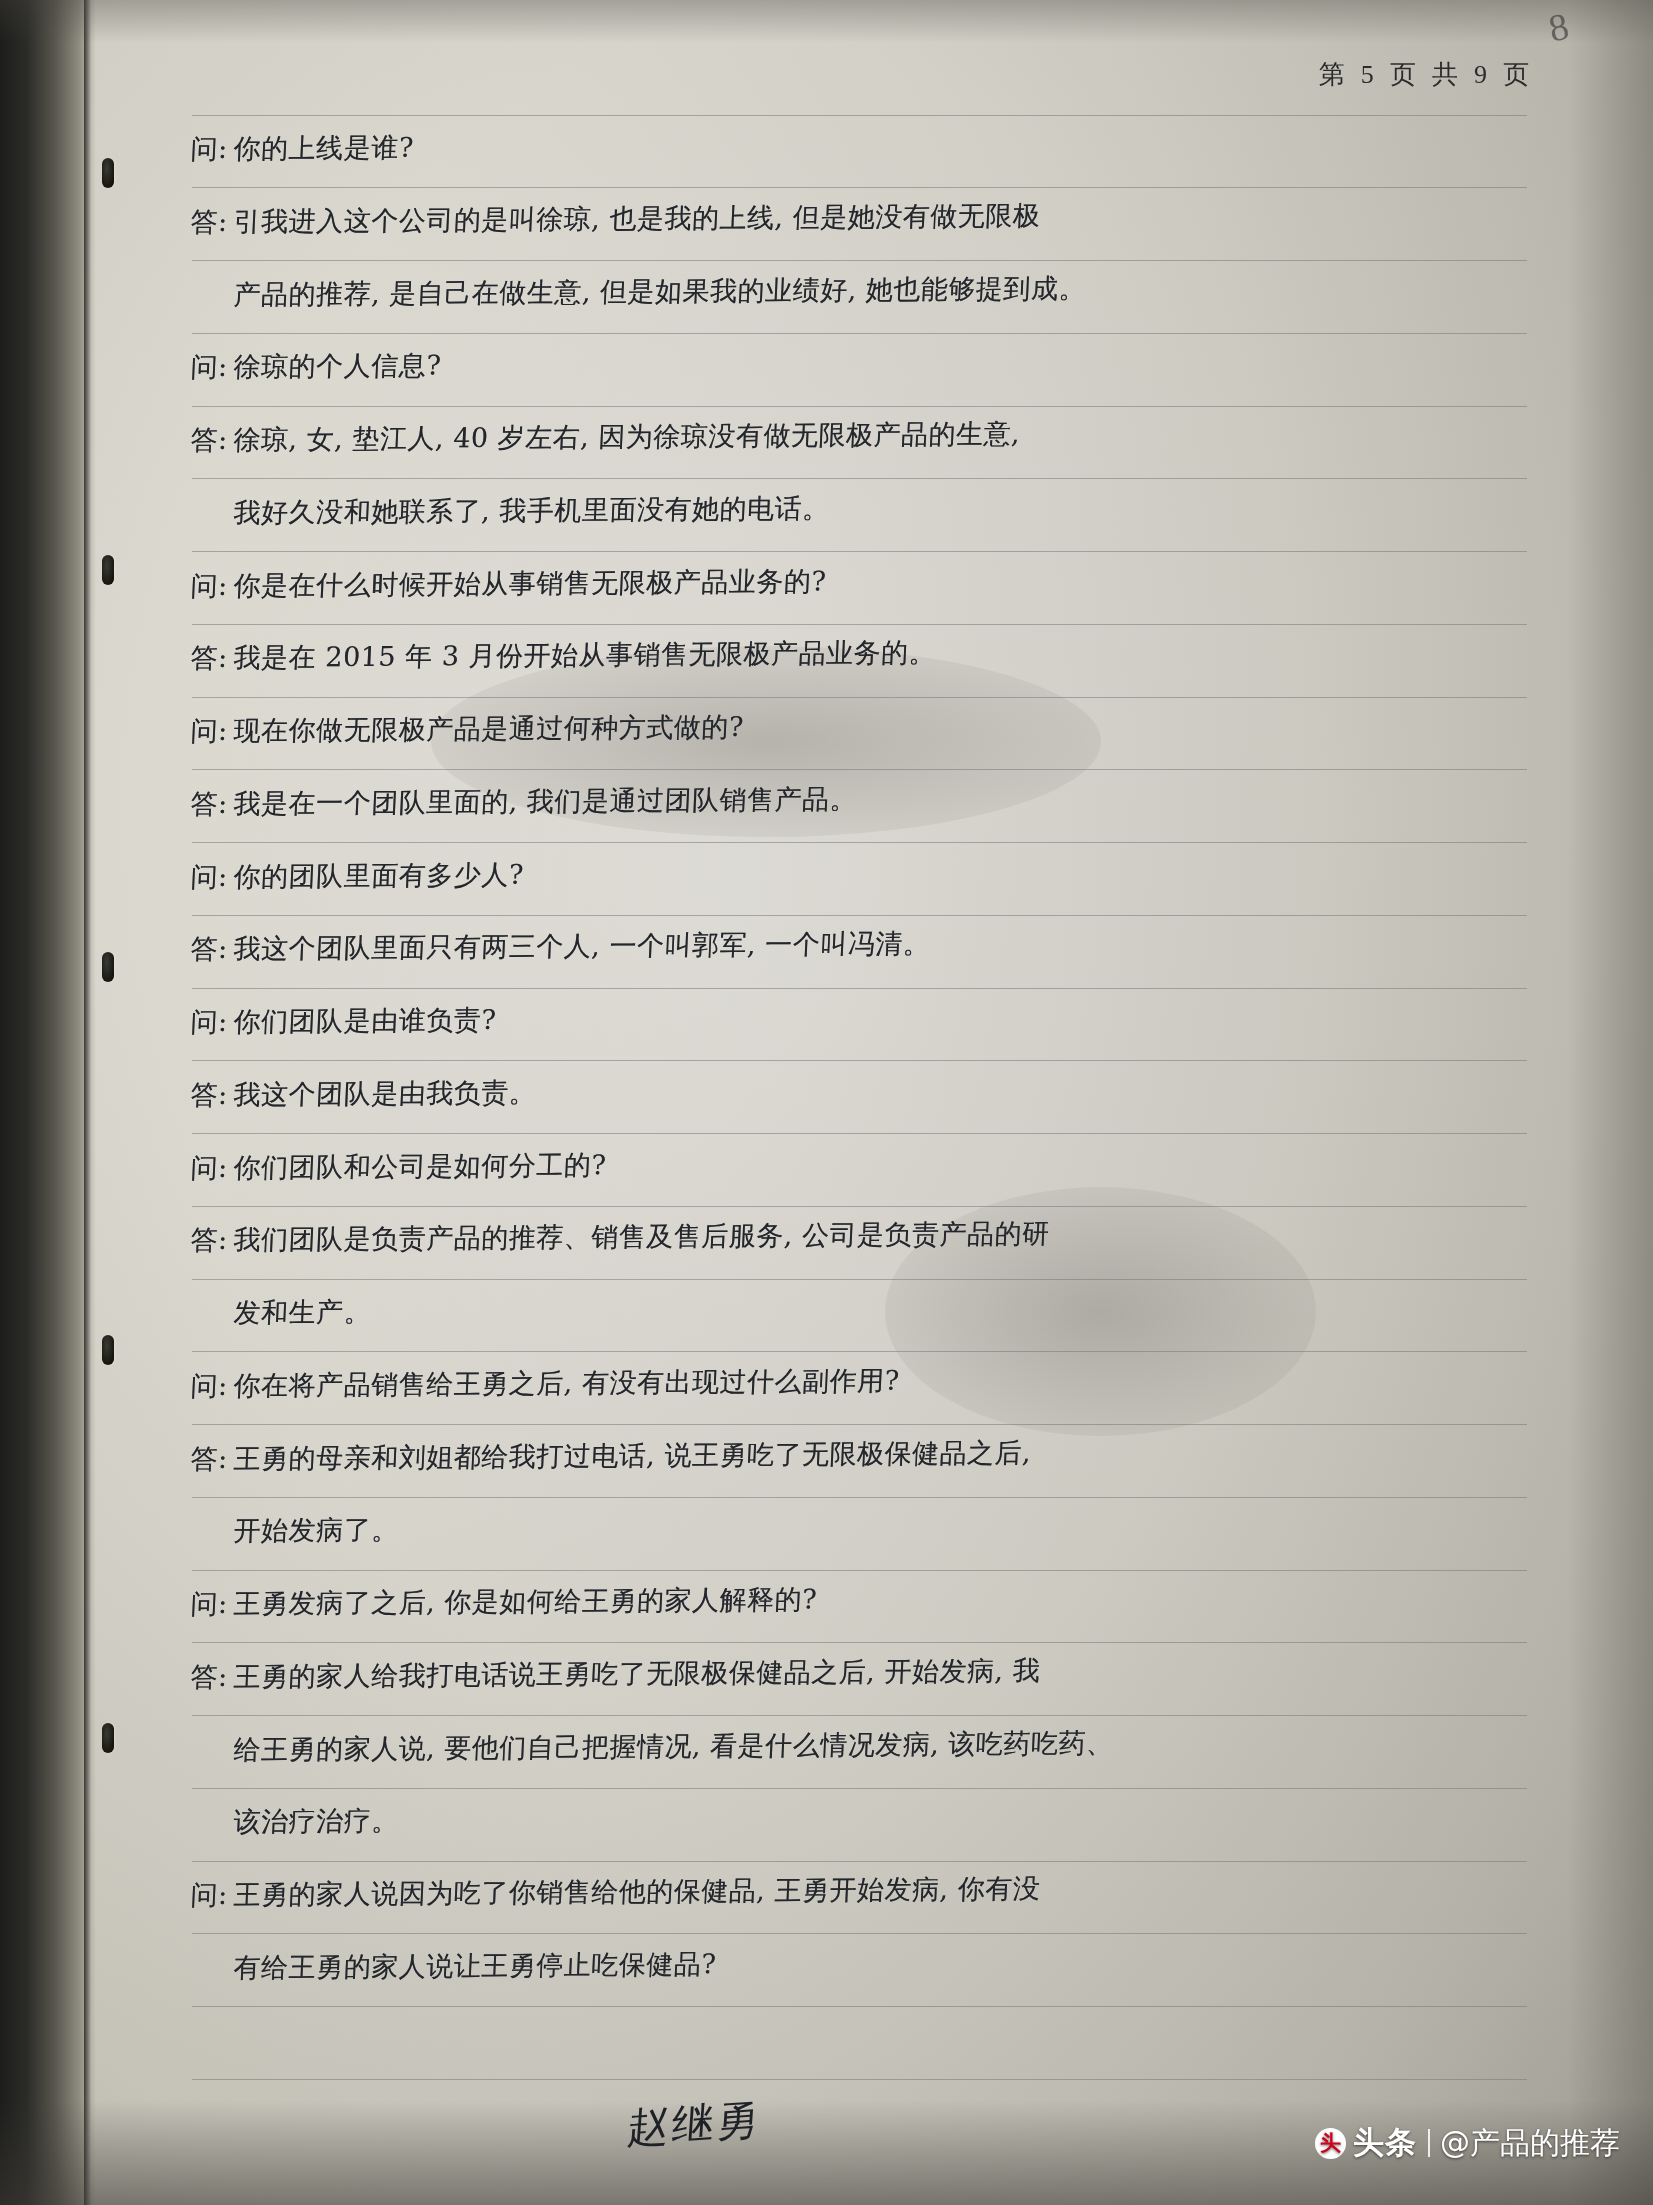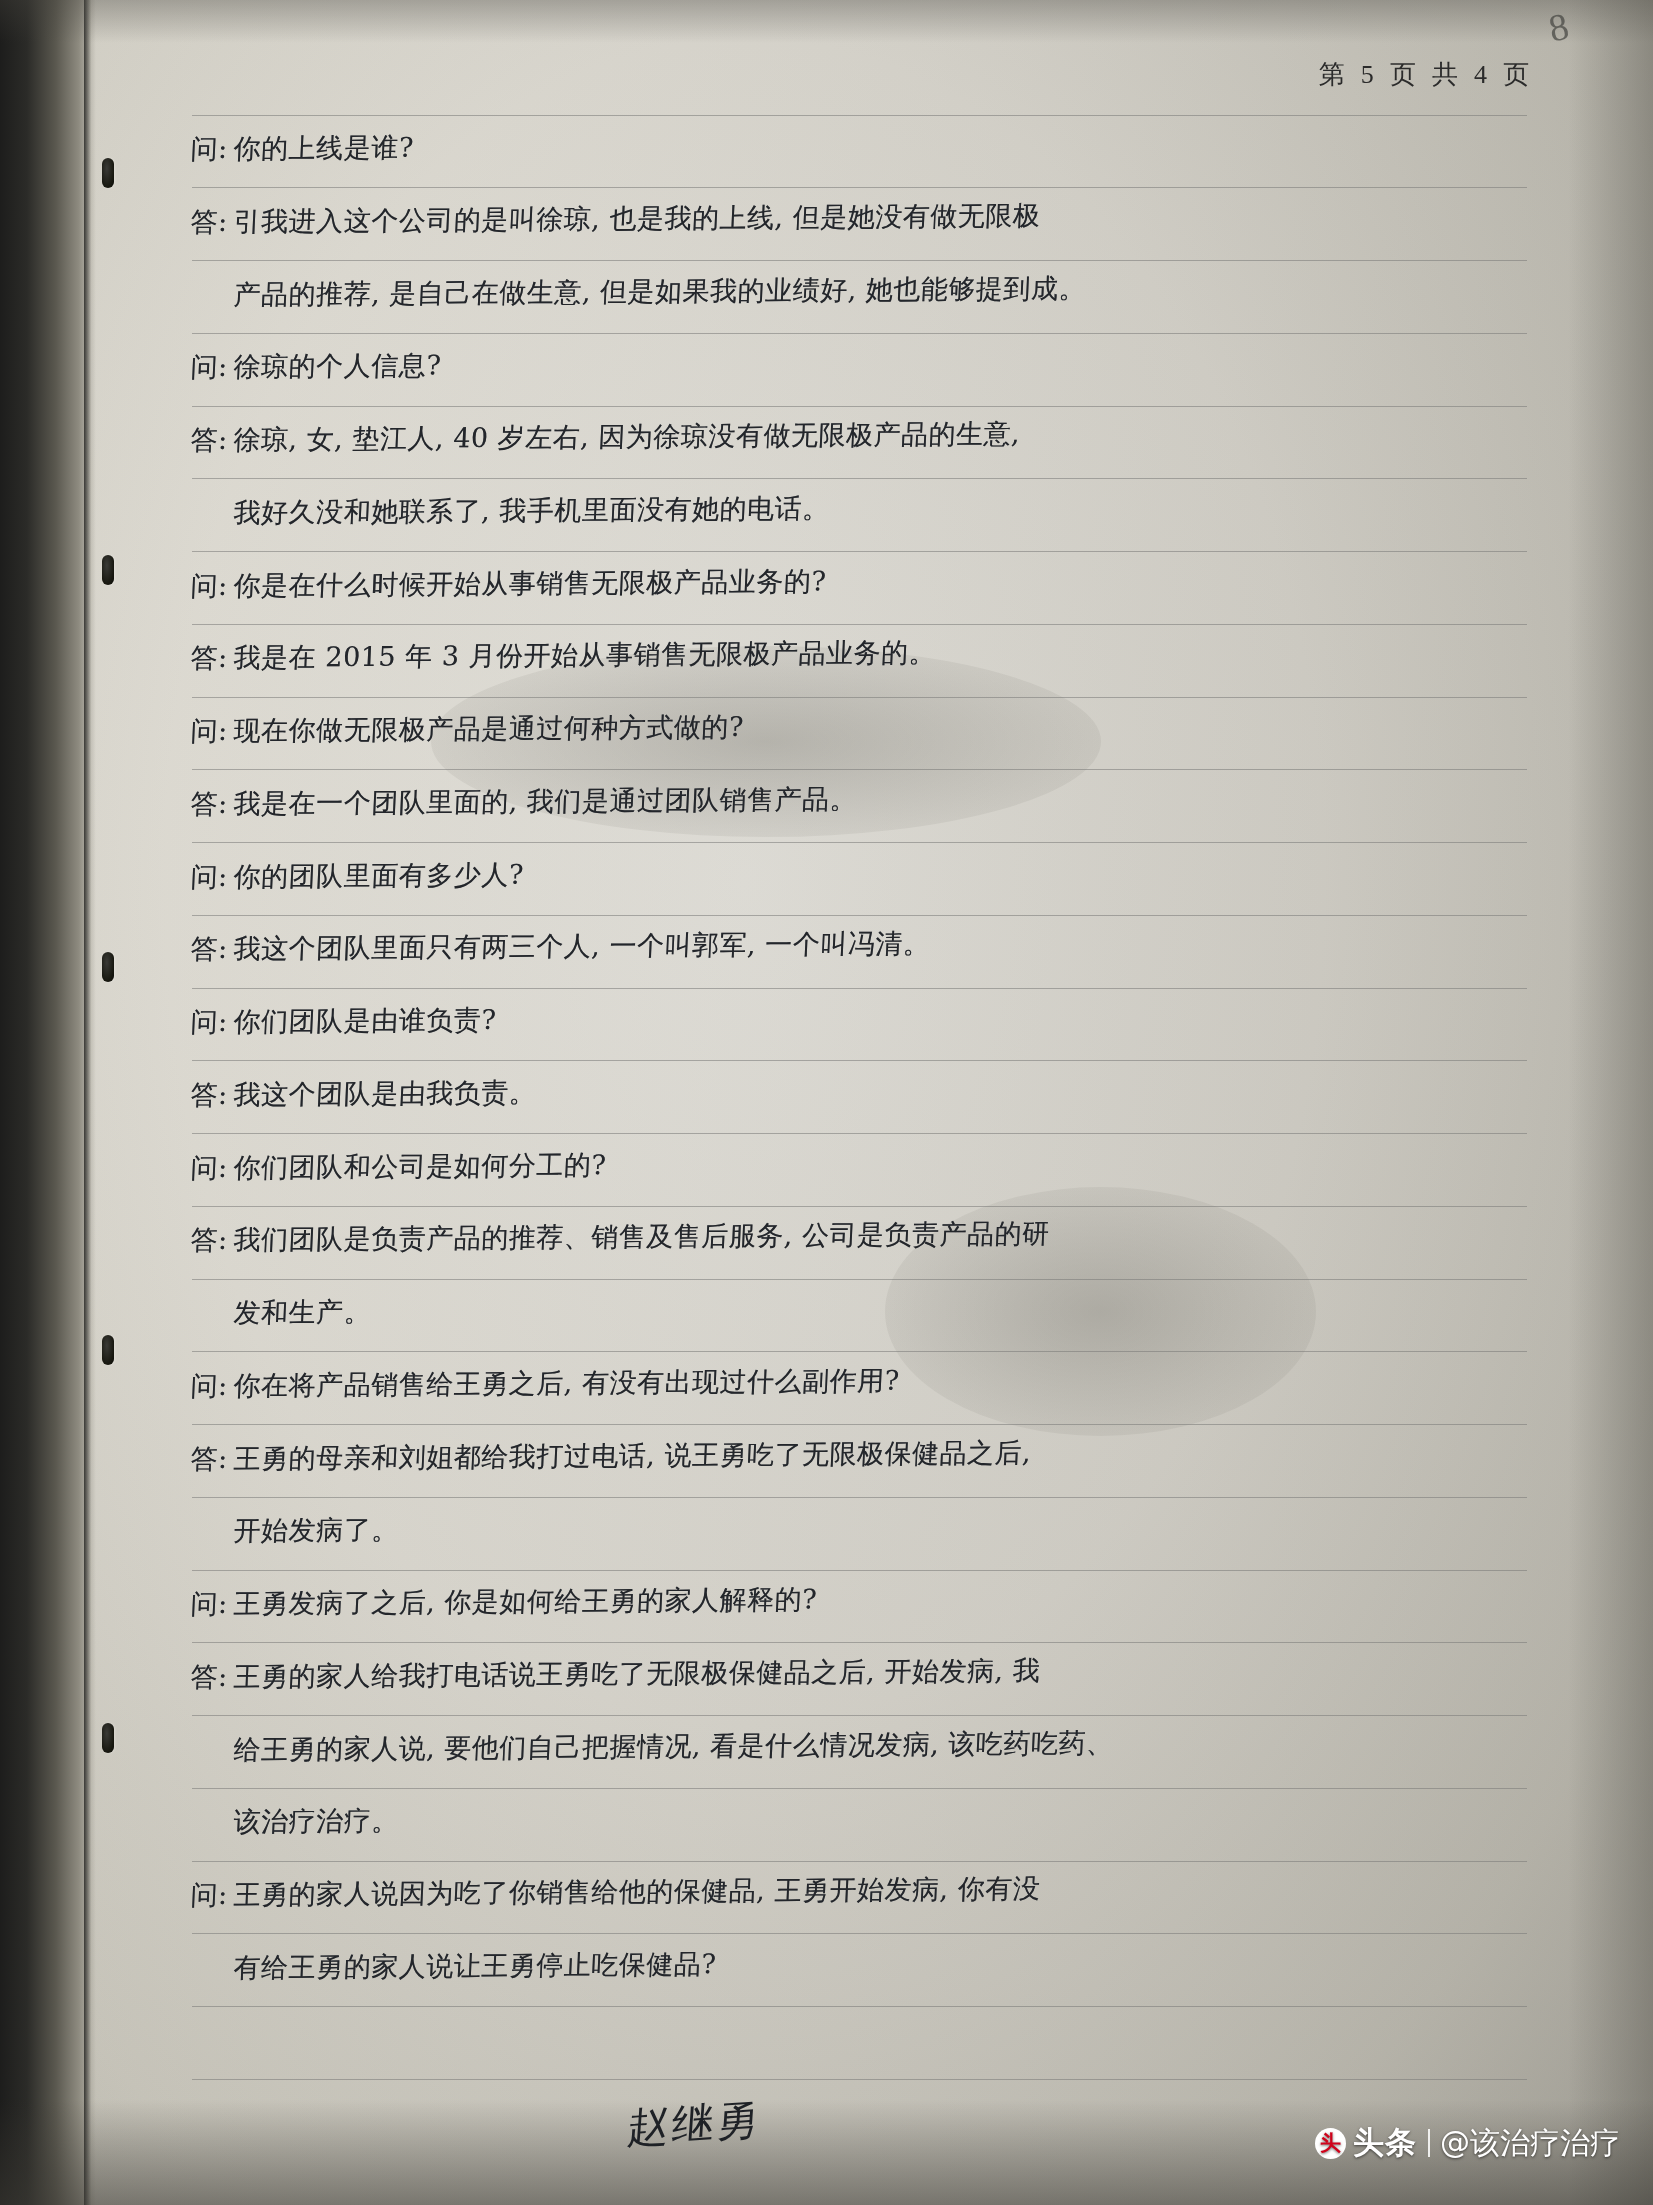--- a/index.html
+++ b/index.html
@@ -191,21 +191,21 @@
   <div class="punch" style="top:1723px;"></div>
 
   <div class="top-shade"></div>
   <div class="right-shade"></div>
   <div class="bottom-shade"></div>
 
   <div class="smudge" style="left:885px; top:1187px; width:431px; height:249px;"></div>
   <div class="smudge" style="left:431px; top:646px; width:670px; height:191px;"></div>
 
   <div class="corner-mark">8</div>
-  <div class="page-header">第 5 页  共 4 页</div>
+  <div class="page-header">第 5 页  共 9 页</div>
 
   <div class="sheet">
     <div class="rule" style="top:29px;"></div>
     <div class="rule" style="top:101px;"></div>
     <div class="rule" style="top:174px;"></div>
     <div class="rule" style="top:247px;"></div>
     <div class="rule" style="top:320px;"></div>
     <div class="rule" style="top:392px;"></div>
     <div class="rule" style="top:465px;"></div>
     <div class="rule" style="top:538px;"></div>
@@ -311,17 +311,17 @@
   </div>
 
   <div class="signature">赵继勇</div>
 
   <div class="watermark">
     <span class="wm-logo">
       <span class="wm-circle">头</span>
       <span>头条</span>
     </span>
     <span class="wm-sep"></span>
-    <span>@该治疗治疗</span>
+    <span>@产品的推荐</span>
   </div>
 
 </div>
 
 
 </body></html>

